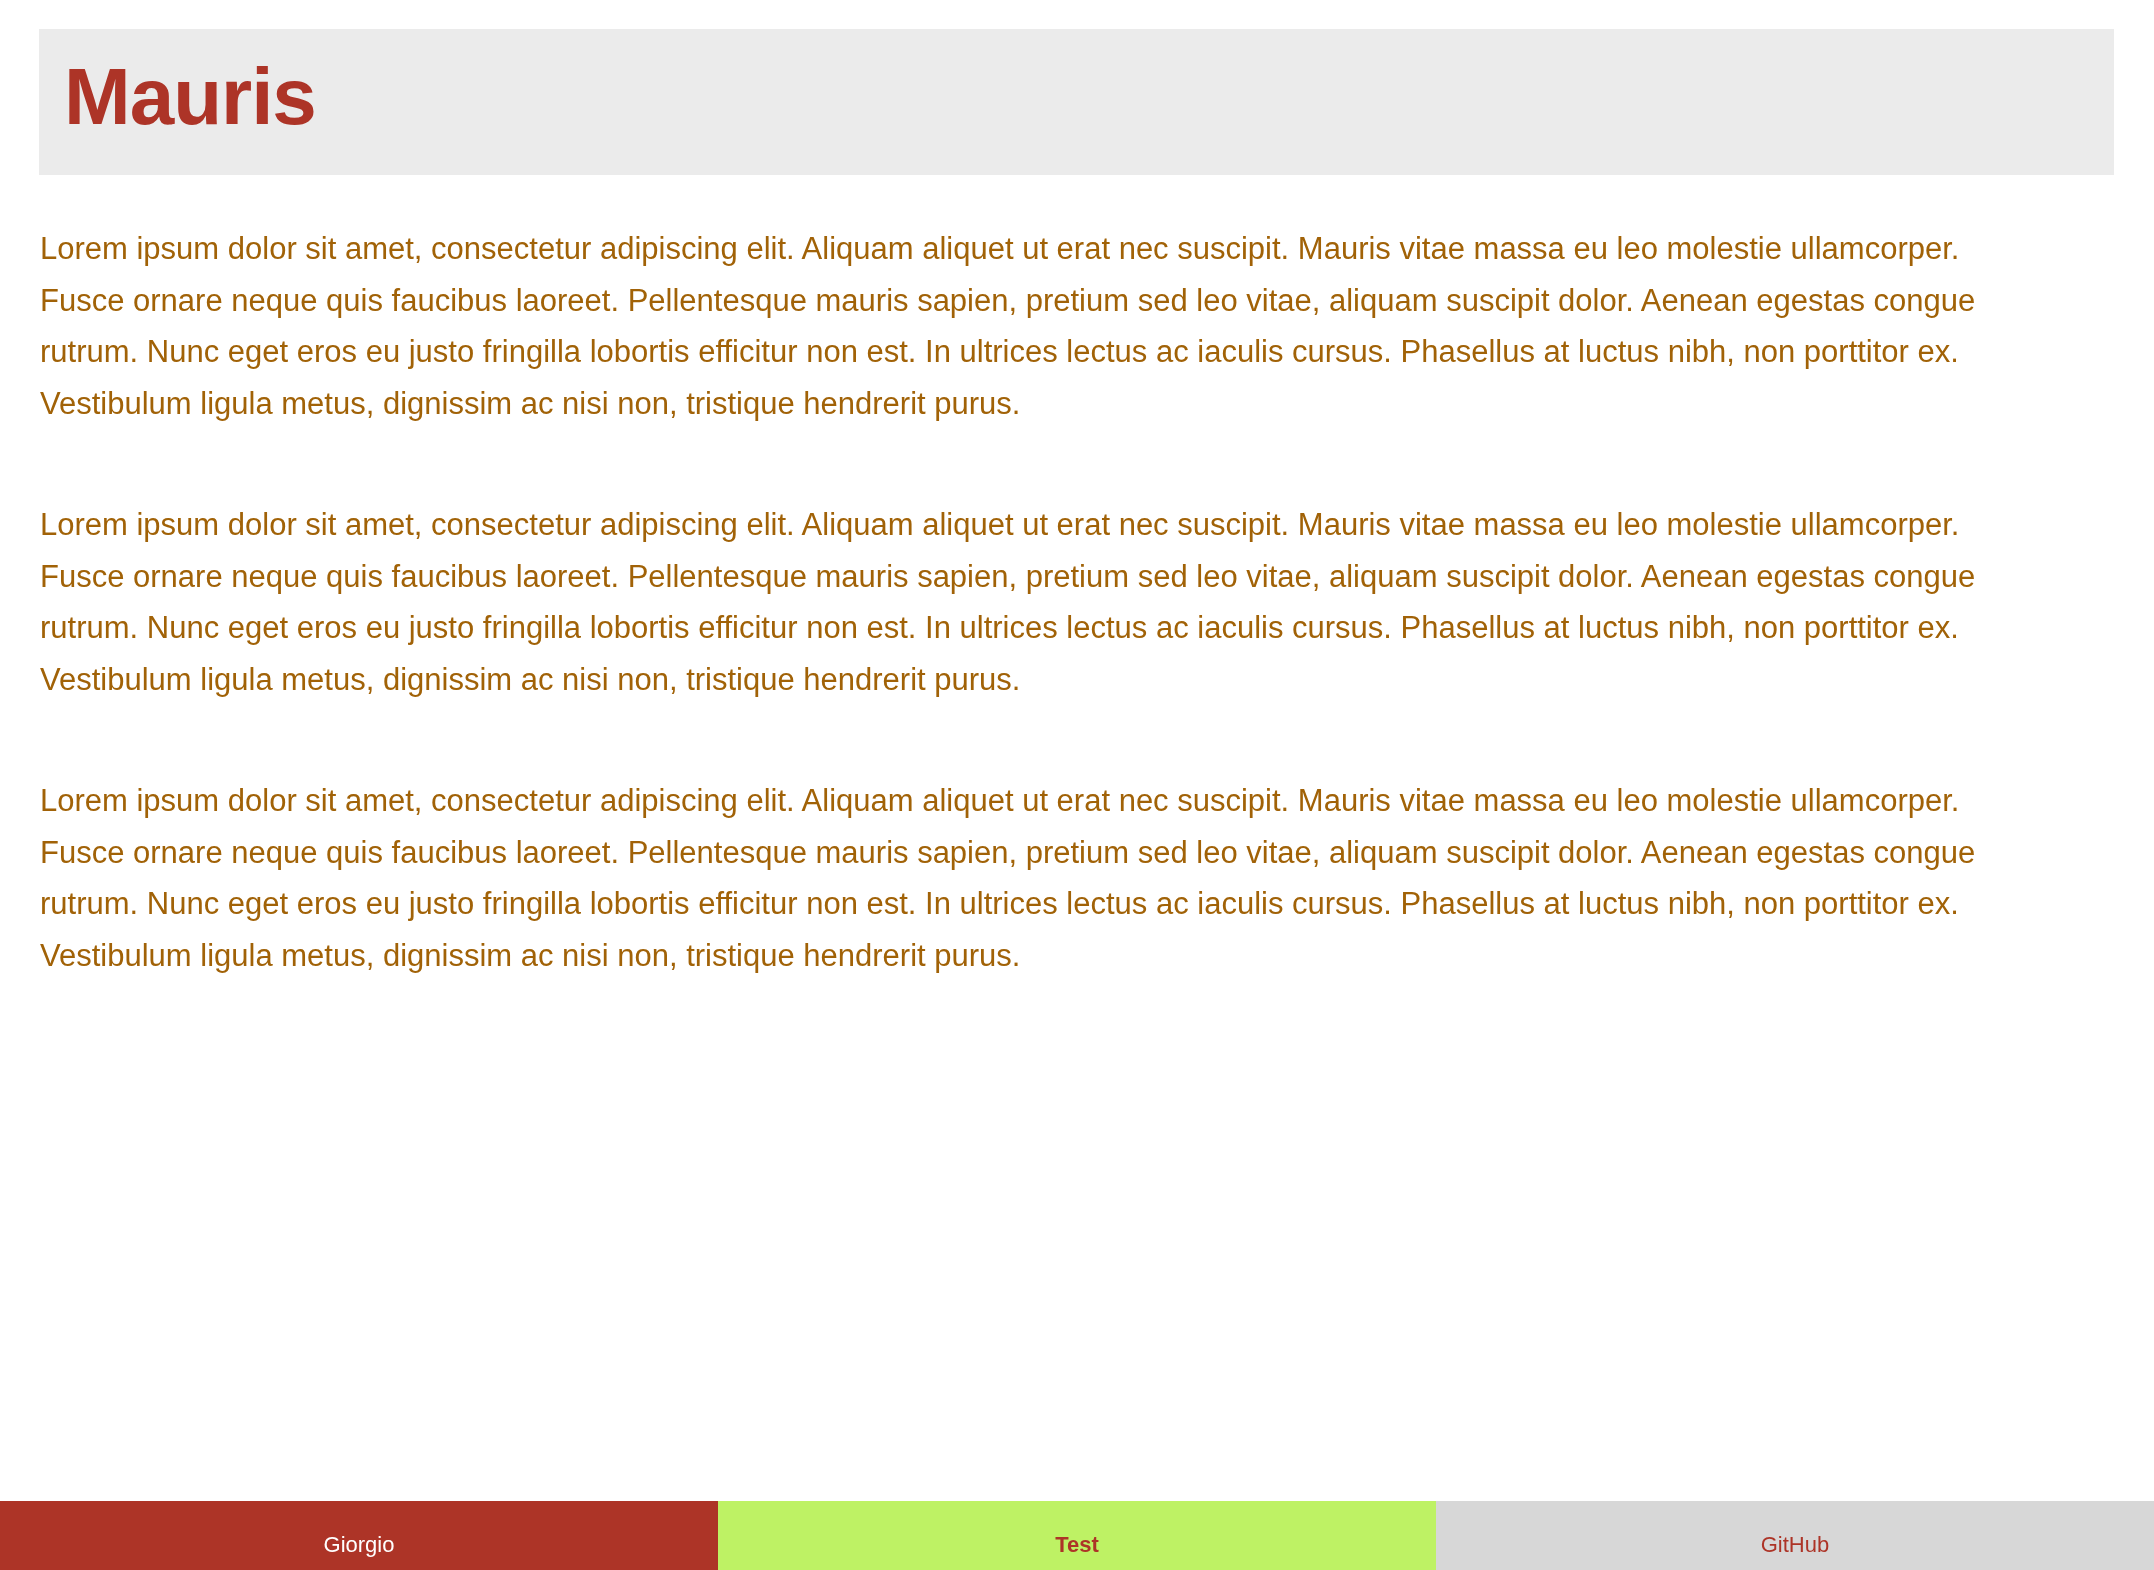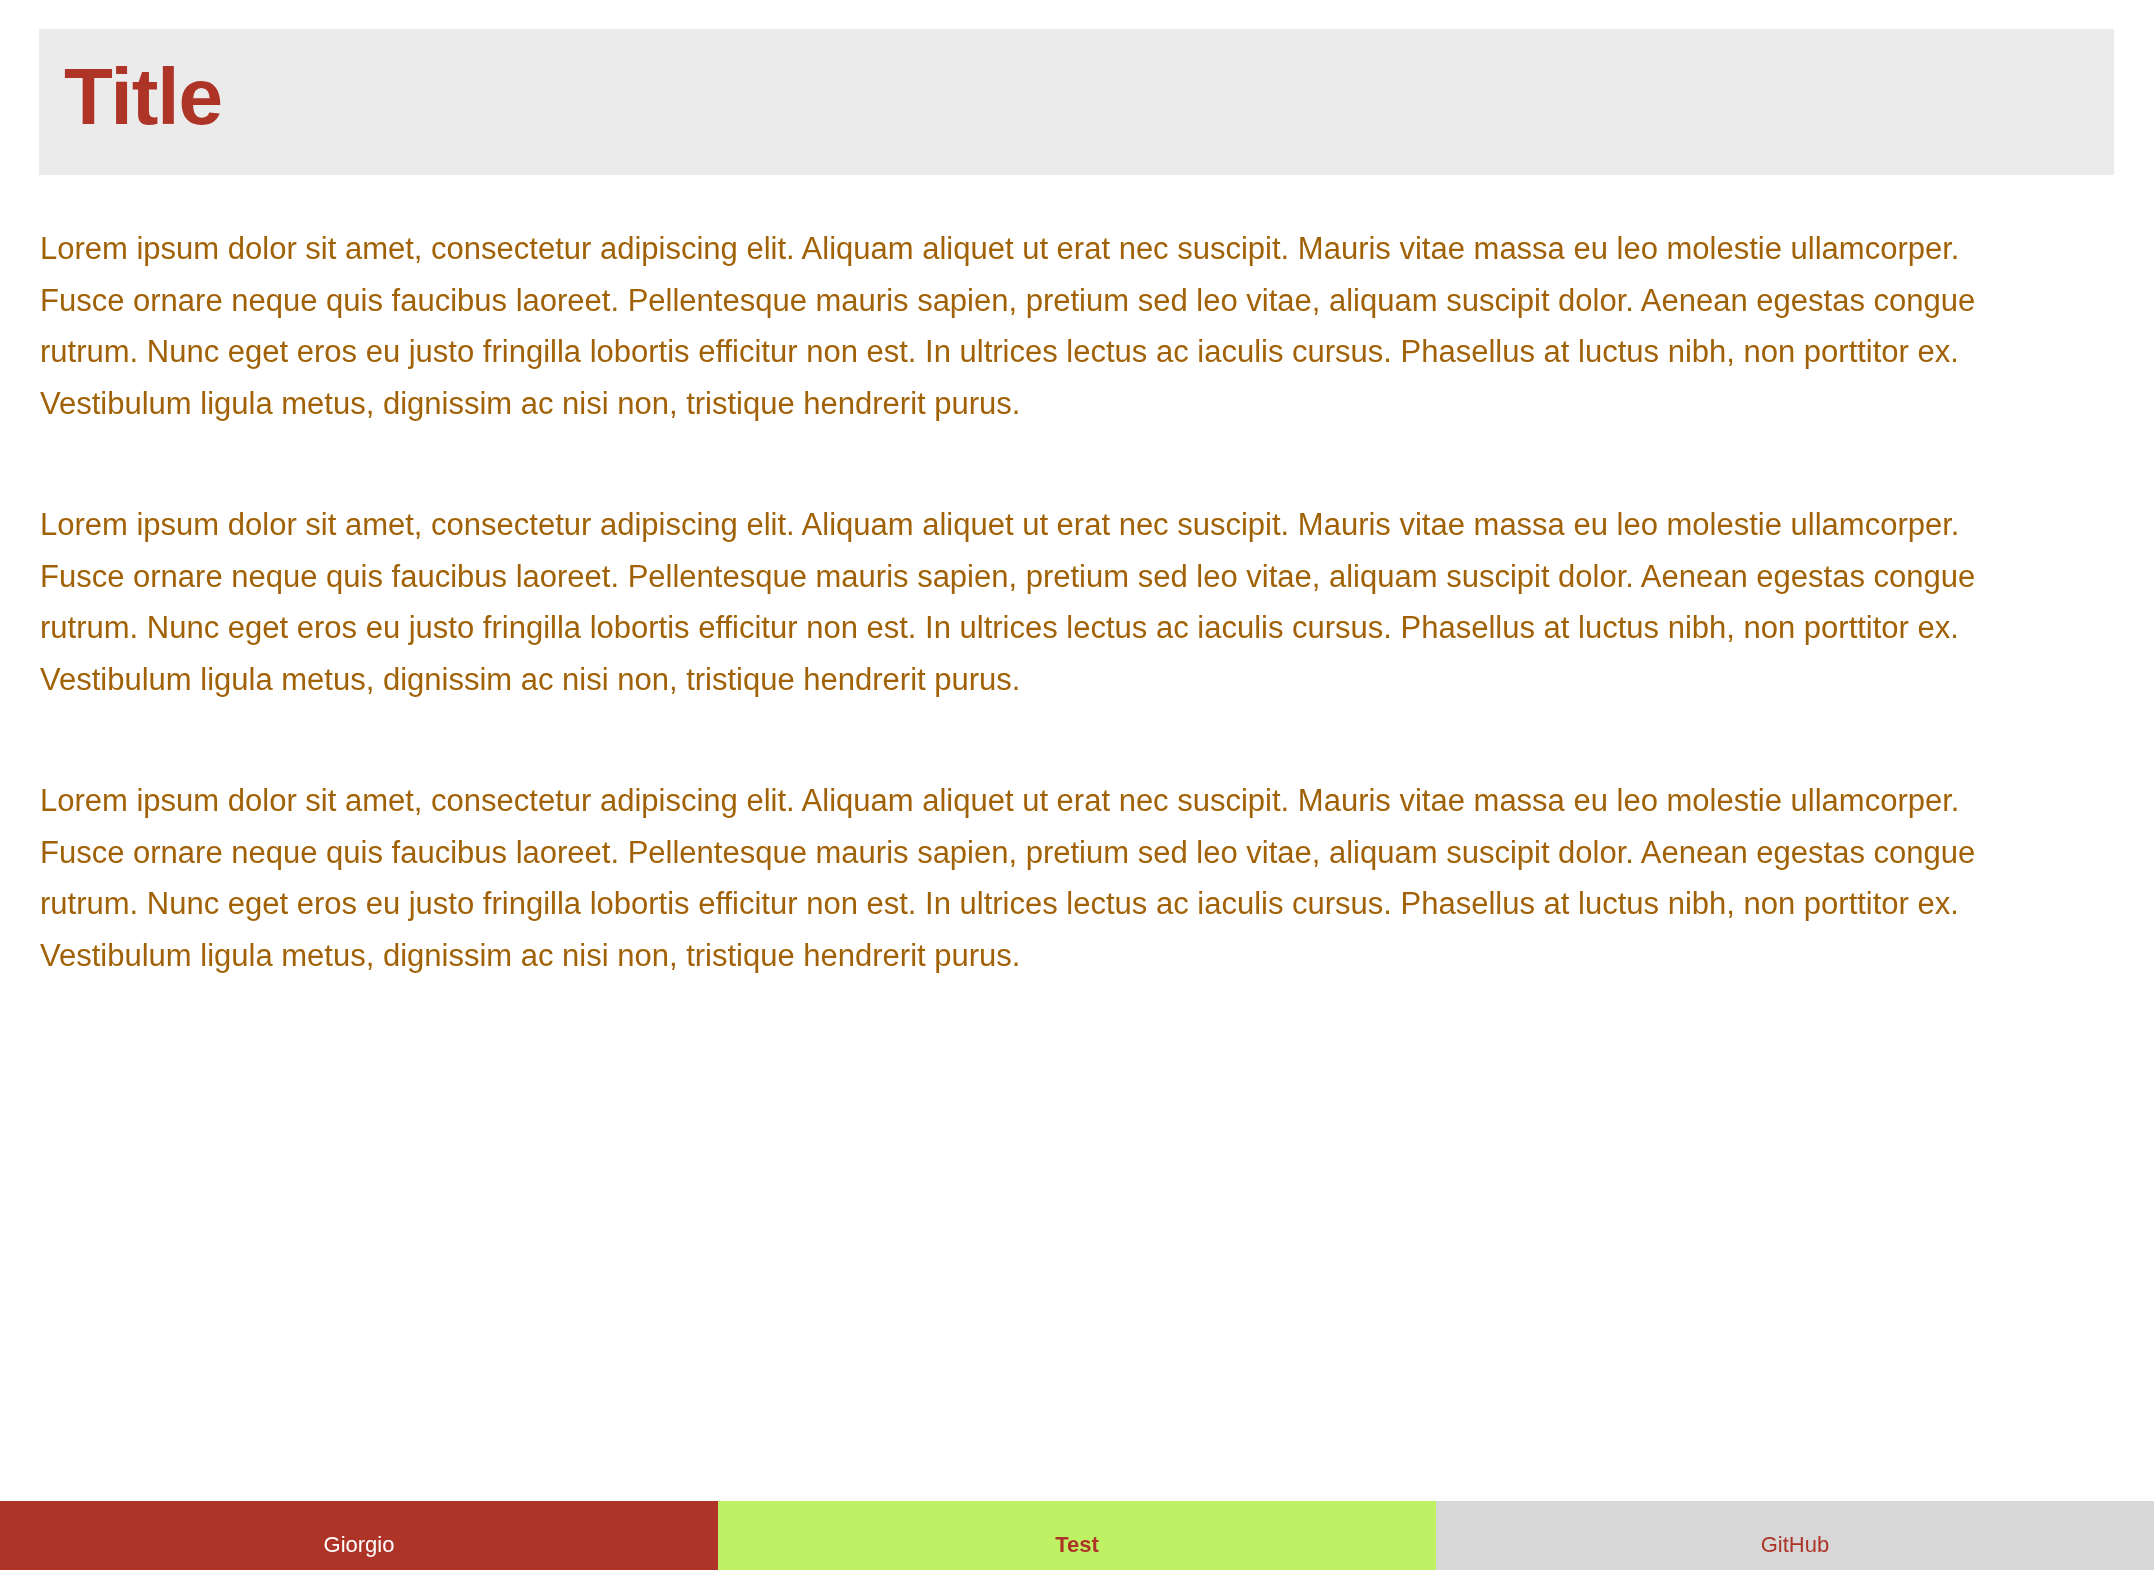--- a/index.html
+++ b/index.html
@@ -71,21 +71,21 @@
   .footer-item.f1 { background: #ad3427; color: #ffffff; }
   .footer-item.f2 { background: #bef264; color: #ad3427; font-weight: bold; }
   .footer-item.f3 { background: #d7d7d7; color: #ad3427; }
 </style>
 </head>
 <body>
 
 <div class="page">
 
   <header class="header">
-    <h1 class="title">Title</h1>
+    <h1 class="title">Mauris</h1>
   </header>
 
   <main class="content">
     <p class="para">
       <span class="line">Lorem ipsum dolor sit amet, consectetur adipiscing elit. Aliquam aliquet ut erat nec suscipit. Mauris vitae massa eu leo molestie ullamcorper.</span>
       <span class="line">Fusce ornare neque quis faucibus laoreet. Pellentesque mauris sapien, pretium sed leo vitae, aliquam suscipit dolor. Aenean egestas congue</span>
       <span class="line">rutrum. Nunc eget eros eu justo fringilla lobortis efficitur non est. In ultrices lectus ac iaculis cursus. Phasellus at luctus nibh, non porttitor ex.</span>
       <span class="line">Vestibulum ligula metus, dignissim ac nisi non, tristique hendrerit purus.</span>
     </p>
     <p class="para">

